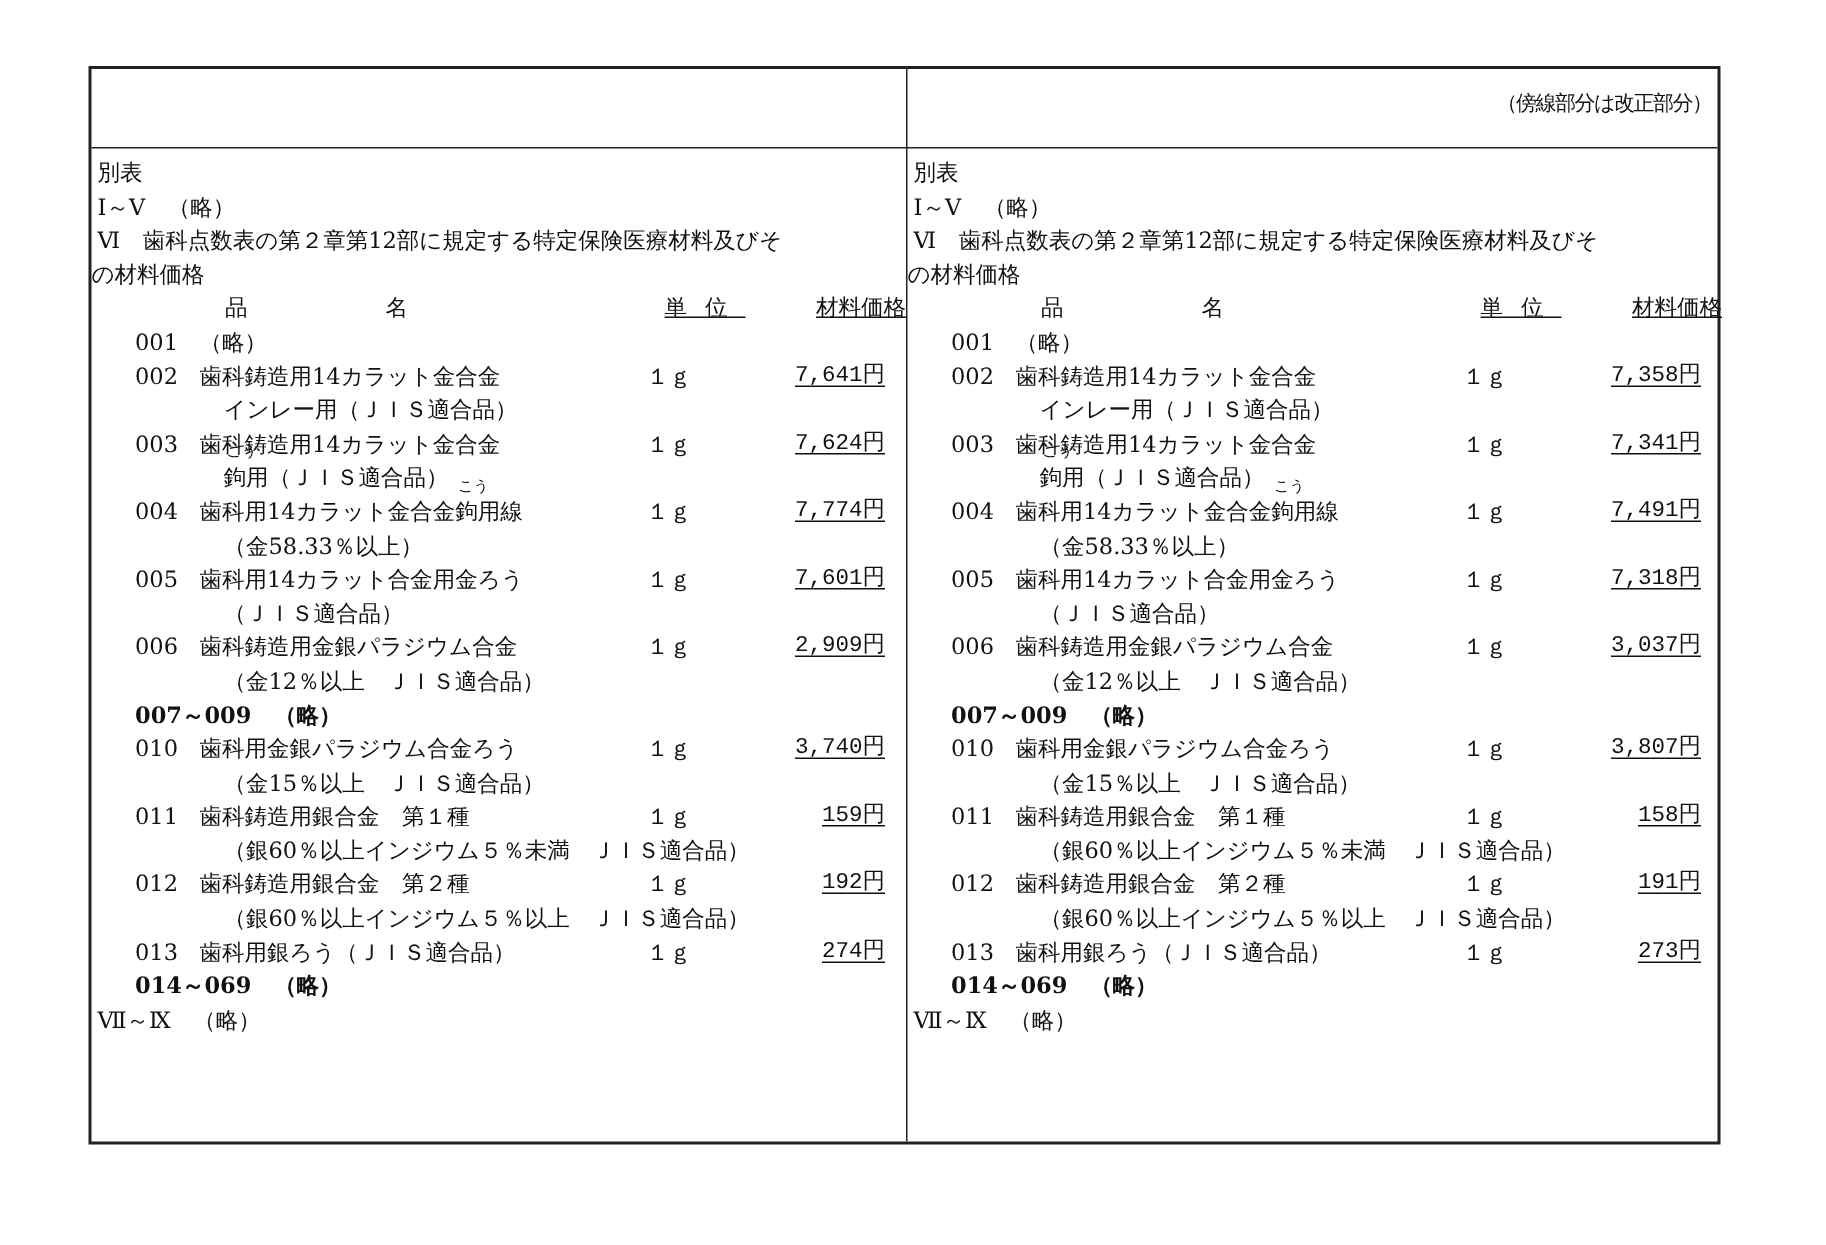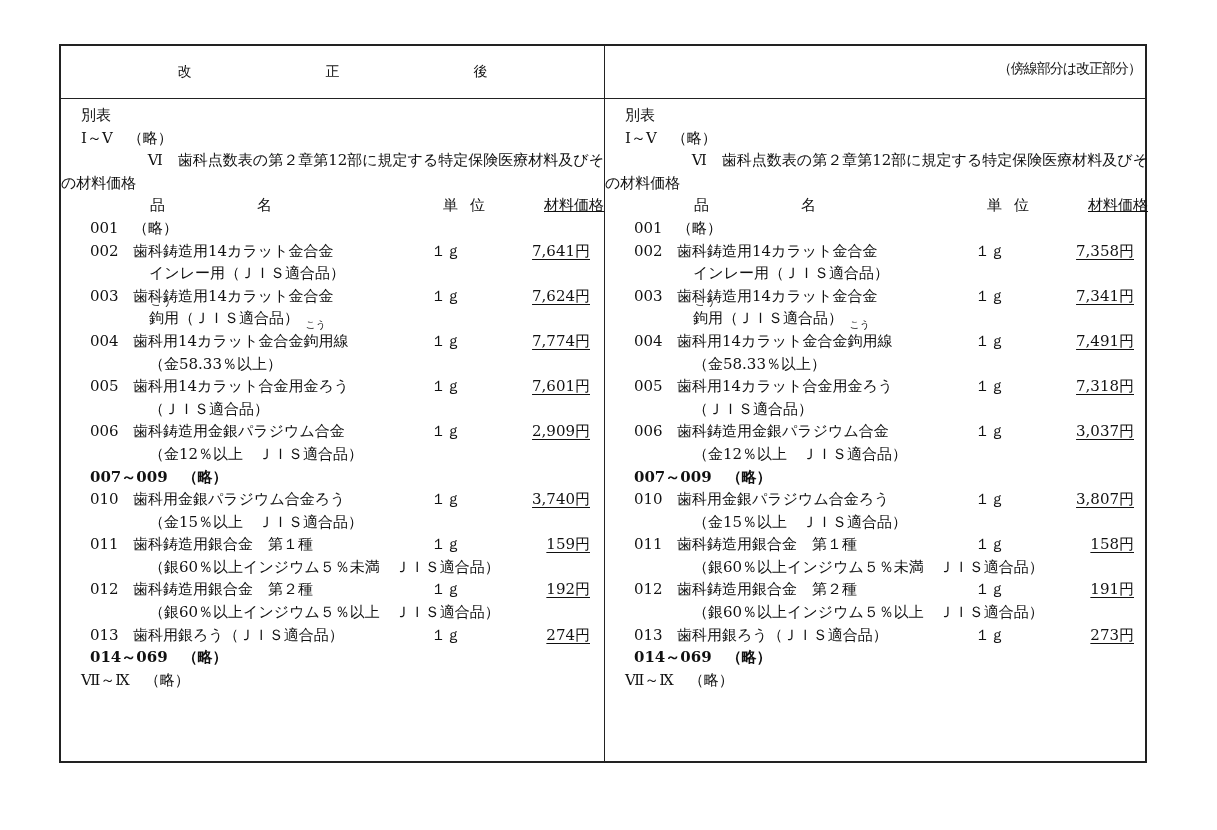--- a/index.html
+++ b/index.html
@@ -10,48 +10,47 @@
            border:2px solid #222; box-sizing:border-box; }
   .divider { position:absolute; left:543px; top:0; bottom:0; width:1px; background:#222; }
   .hdr-line { position:absolute; left:0; right:0; top:52px; height:1px; background:#222; }
   .col { position:absolute; top:0; bottom:0; width:543px; }
   .col.left { left:0; }
   .col.right { left:544px; }
   .col-title { position:absolute; top:0; left:0; right:0; height:52px; display:flex;
                align-items:center; justify-content:center; font-size:14px; letter-spacing:60px; padding-left:60px; box-sizing:border-box; }
   .body { position:absolute; top:58px; left:0; right:0; font-size:15px; }
   .ln { height:22.6px; line-height:22.6px; white-space:nowrap; position:relative; }
-  .ind0 { padding-left:20px; }
-  .hanging { padding-left:4px;text-align:right; }
+  .ind0 { padding-left:4px; }
+  .hanging { padding-left:4px; }
   .cont { }
   .colhdr { display:flex; }
   .colhdr .hn1 { position:absolute; left:89px; }
   .colhdr .hn2 { position:absolute; left:196px; }
-  .colhdr .hu { position:absolute; left:382px; letter-spacing:12px; }
+  .colhdr .hu { position:absolute; left:382px; letter-spacing:12px;text-decoration:underline; }
   .colhdr .hp { position:absolute; right:0;text-decoration:underline; }
   .item .code { position:absolute; left:29px; }
   .item .name { position:absolute; left:72px; }
   .item .unit { position:absolute; left:370px; }
-  .item .price { position:absolute; right:14px; text-decoration:underline; text-underline-offset:3px; }
+  .item .price { position:absolute; right:14px; text-decoration:underline; text-underline-offset:3px;font-family:Liberation Mono, monospace; }
   .sub .name { position:absolute; left:88px; }
   .rng { position:absolute; left:29px;font-weight:bold; }
   .ruby-wrap { position:relative; display:inline-block; }
   .ruby { position:absolute; top:-9px; left:2px; font-size:10px; line-height:8px; }
 </style>
 </head>
 <body>
 
 <div class="note">（傍線部分は改正部分）</div>
 
 <div class="table">
   <div class="hdr-line"></div>
   <div class="divider"></div>
 
   <div class="col left">
-    <div class="col-title">改　正　後</div>
     <div class="body">
       <div class="ln ind0">別表</div>
       <div class="ln ind0">Ⅰ～Ⅴ　（略）</div>
       <div class="ln hanging">Ⅵ　歯科点数表の第２章第12部に規定する特定保険医療材料及びそ</div>
       <div class="ln cont">の材料価格</div>
       <div class="ln colhdr">
         <span class="hn1">品</span>
         <span class="hn2">名</span>
         <span class="hu">単位</span>
         <span class="hp">材料価格</span>

